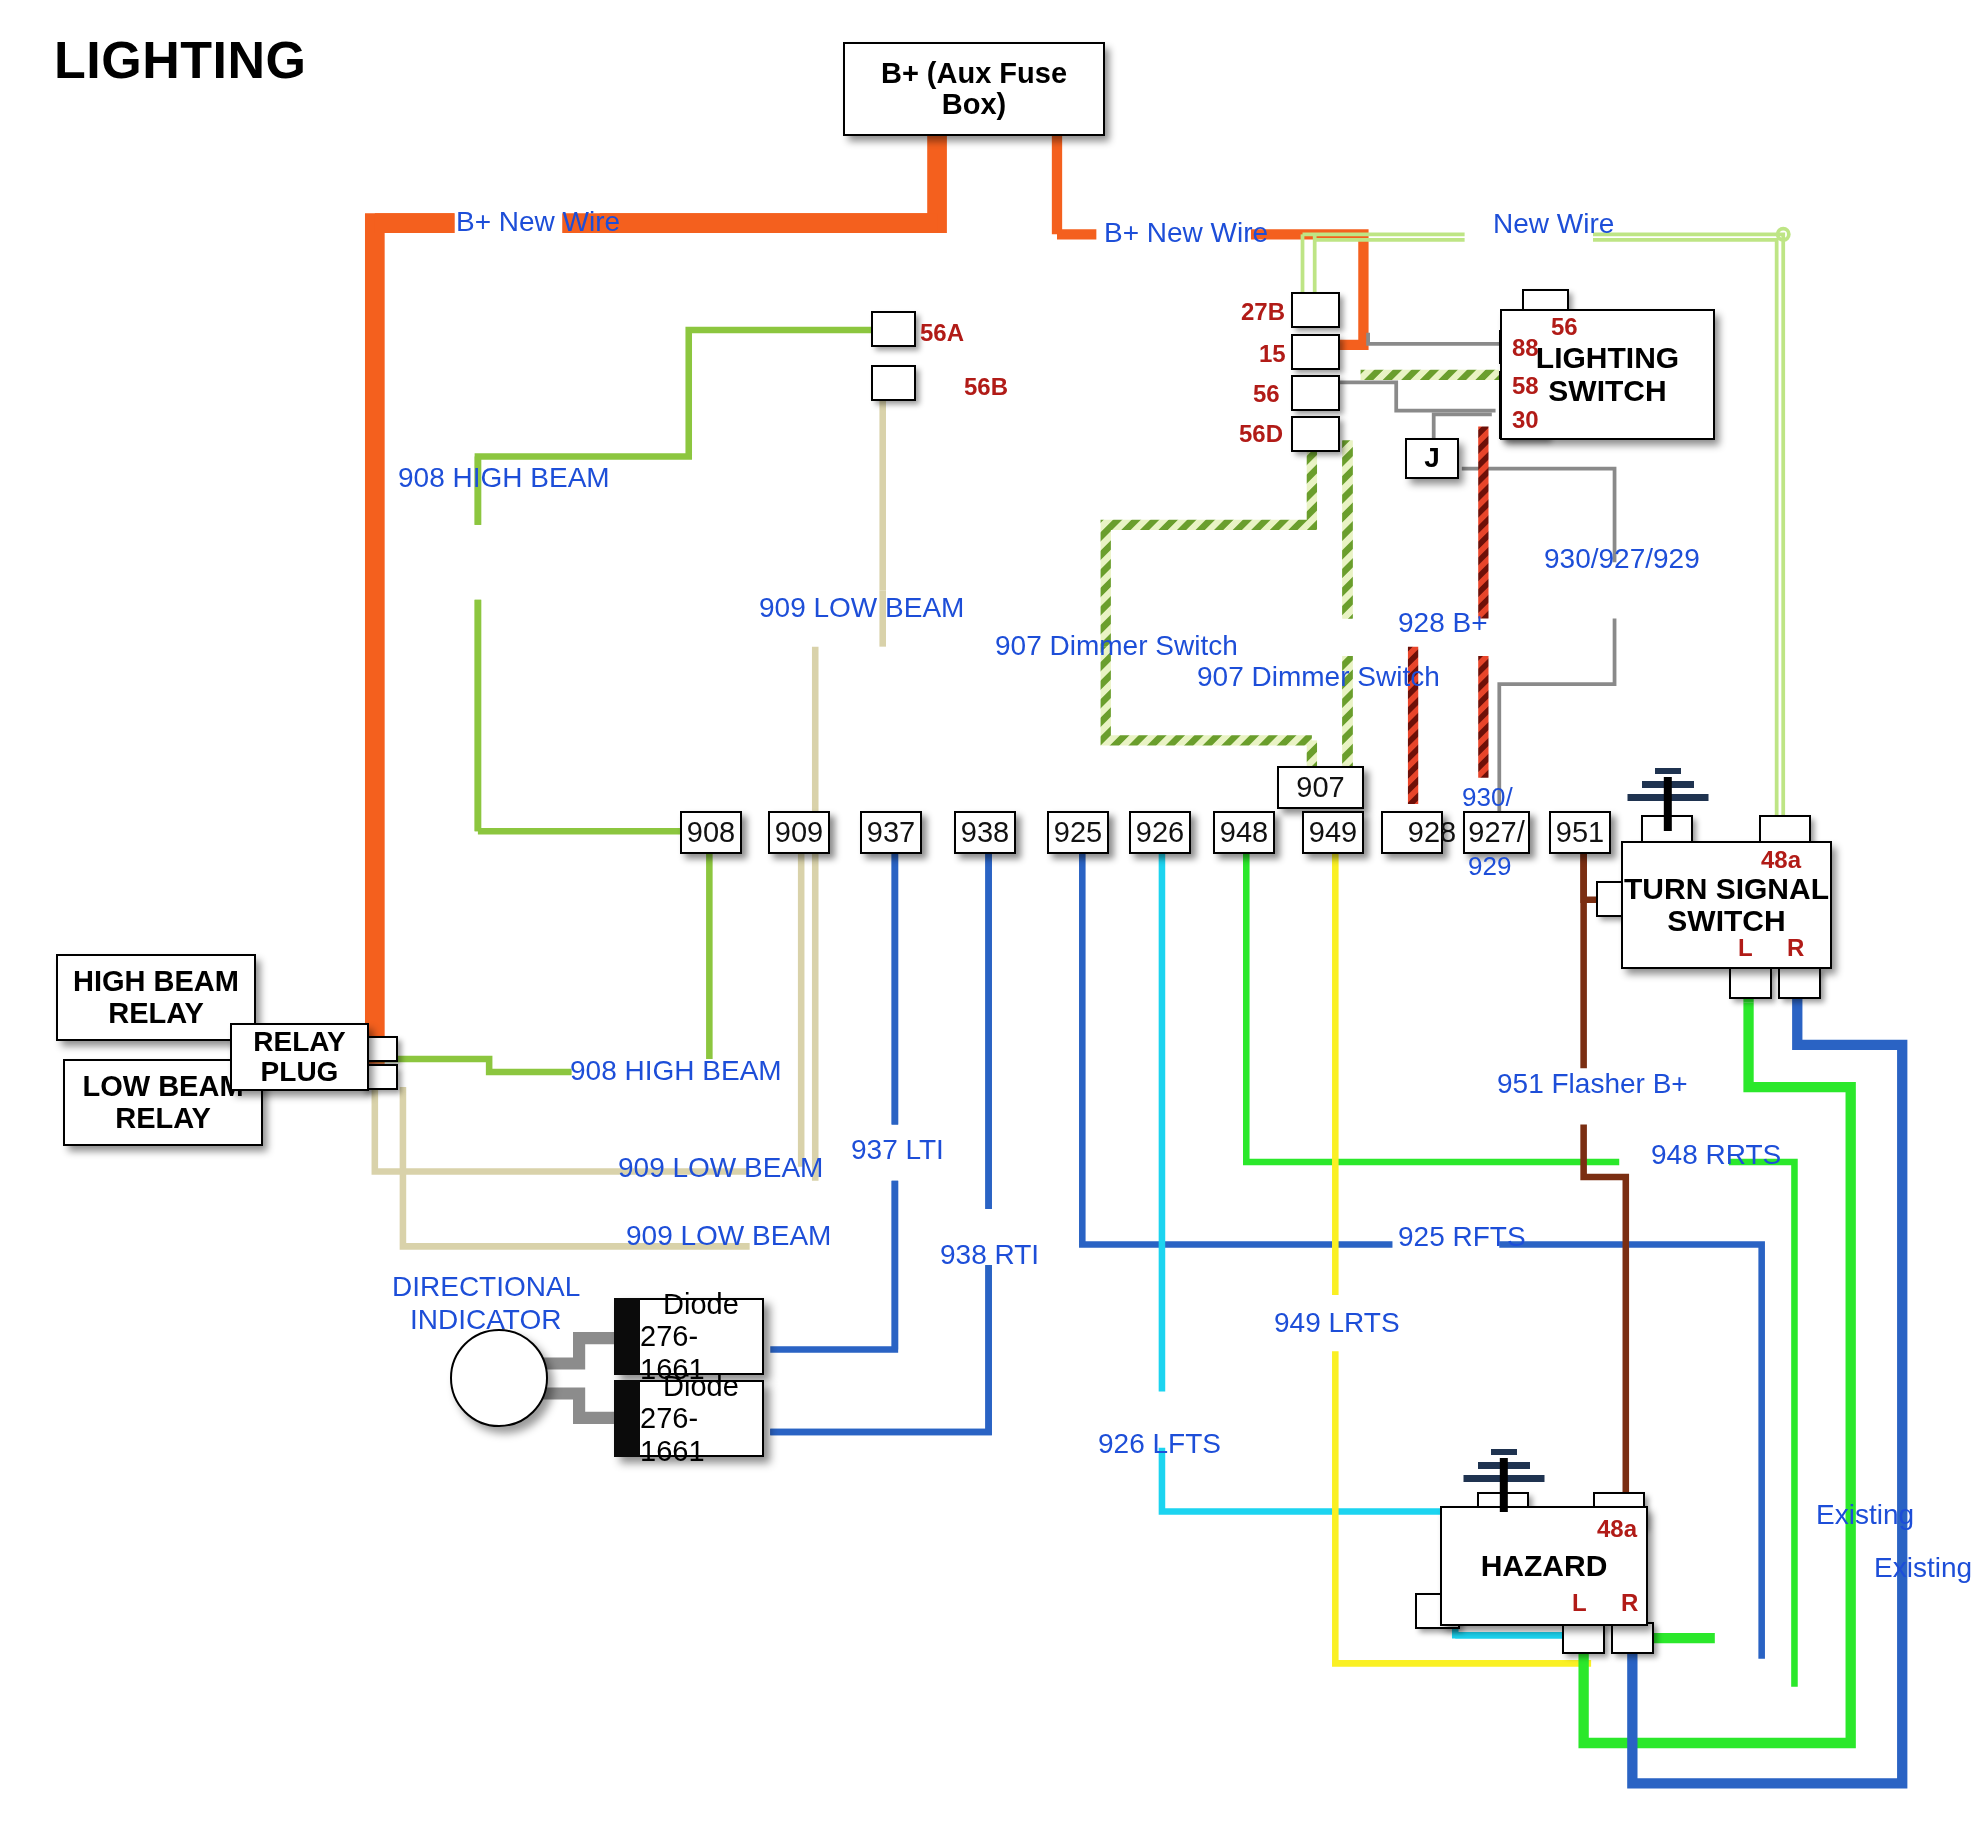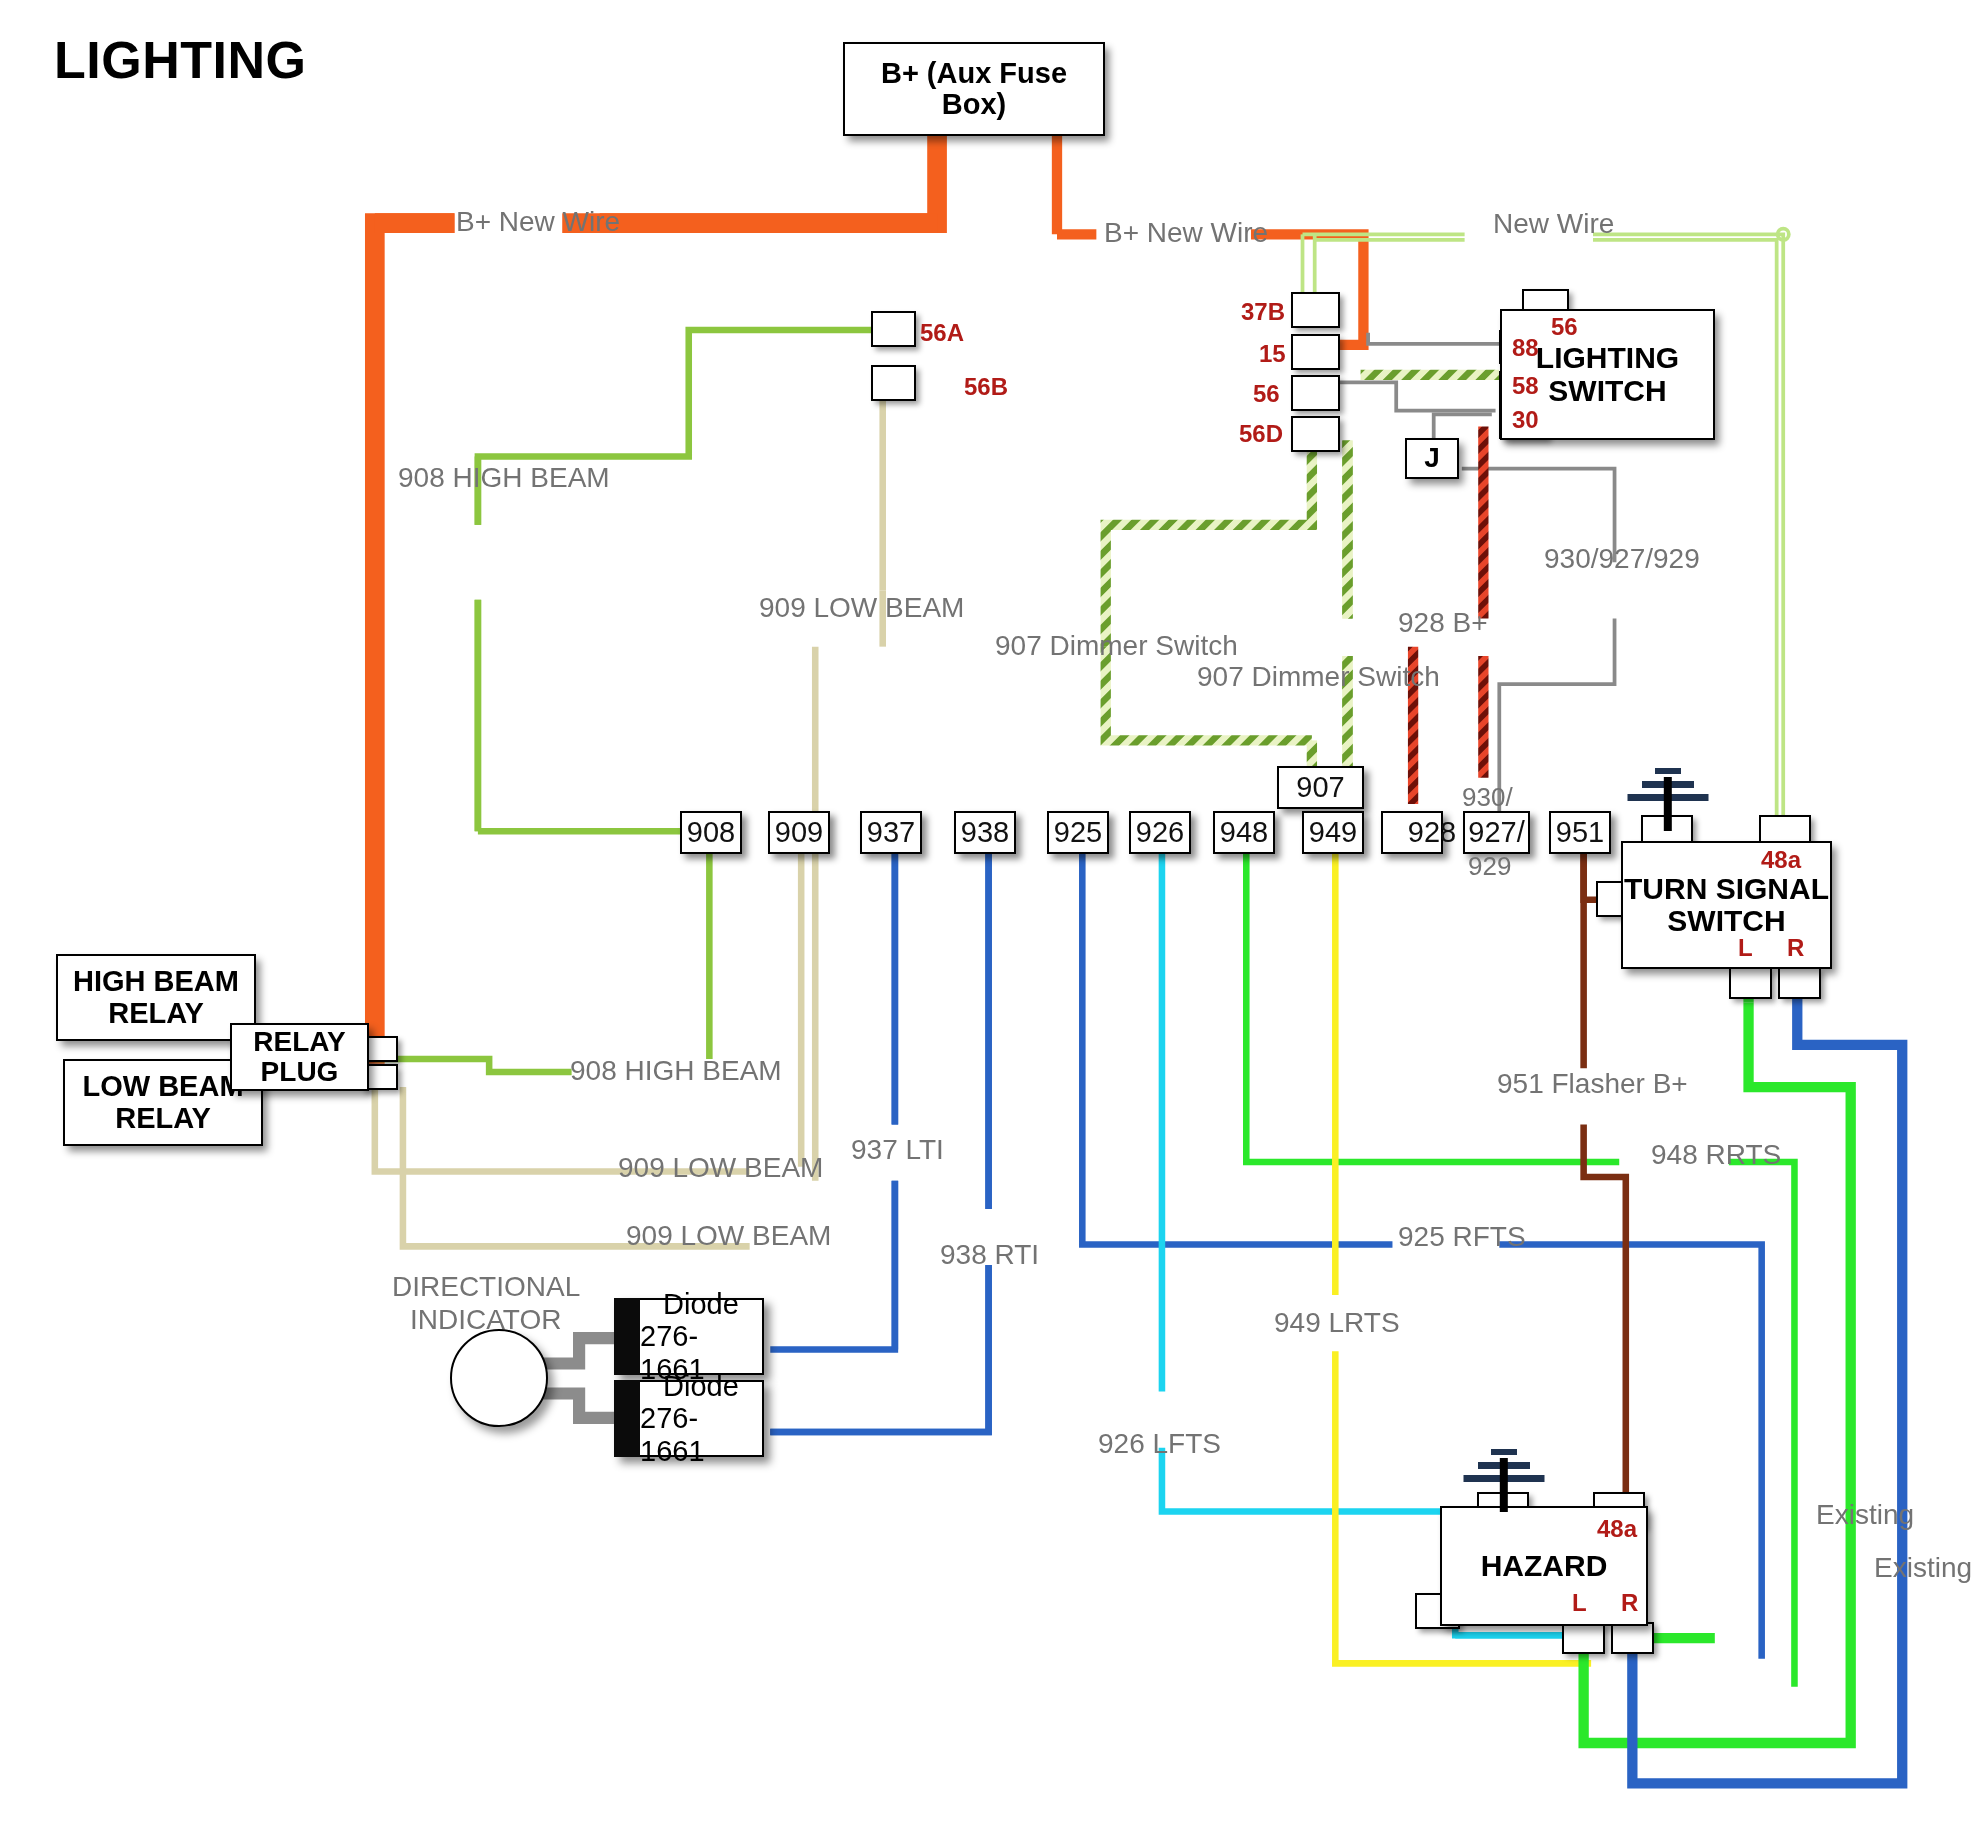--- a/index.html
+++ b/index.html
@@ -16,21 +16,21 @@
 
   .term{position:absolute;background:#fff;border:2.8px solid #000;
         box-shadow:3.7px 3.7px 5.6px rgba(0,0,0,0.4);z-index:5;box-sizing:border-box;}
 
   .conn{position:absolute;background:#fff;border:2.8px solid #000;
         box-shadow:4.7px 4.7px 6.6px rgba(0,0,0,0.45);
         display:flex;align-items:center;justify-content:center;
         font-size:29px;color:#111;z-index:7;box-sizing:border-box;}
 
   .pin{position:absolute;color:#b11b17;font-weight:bold;font-size:24px;z-index:8;white-space:nowrap;}
-  .lbl{position:absolute;color:#737373;font-size:28px;white-space:nowrap;z-index:9;}
+  .lbl{position:absolute;color:#1d4ed8;font-size:28px;white-space:nowrap;z-index:9;}
 
   #title{position:absolute;left:54px;top:30px;font-size:52px;font-weight:bold;letter-spacing:0.5px;color:#000;z-index:10;}
 
   .diode{position:absolute;z-index:6;box-shadow:5.6px 5.6px 8.4px rgba(0,0,0,0.45);}
   .diode .band{position:absolute;left:0;top:0;width:26px;height:100%;background:#0b0b0b;}
   .diode .body{position:absolute;left:26px;top:0;right:0;height:100%;background:#fff;border:2.8px solid #000;border-left:none;
         display:flex;flex-direction:column;align-items:center;justify-content:center;font-size:29px;line-height:1.12;box-sizing:border-box;}
 
   .bulb{position:absolute;border:2.8px solid #000;border-radius:50%;background:#fff;
         box-shadow:5.6px 6.6px 8.4px rgba(0,0,0,0.4);z-index:6;}
@@ -229,21 +229,21 @@
 
   <div class="term" style="left:871px;top:311px;width:45px;height:36px;"></div>
   <div class="term" style="left:871px;top:365px;width:45px;height:36px;"></div>
   <div class="term" style="left:1291px;top:292px;width:49px;height:36px;"></div>
   <div class="term" style="left:1291px;top:334px;width:49px;height:36px;"></div>
   <div class="term" style="left:1291px;top:375px;width:49px;height:36px;"></div>
   <div class="term" style="left:1291px;top:416px;width:49px;height:36px;"></div>
 
   <div class="pin" style="left:920px;top:319px;">56A</div>
   <div class="pin" style="left:920px;top:373px;margin-left:44px;">56B</div>
-  <div class="pin" style="left:1241px;top:298px;">37B</div>
+  <div class="pin" style="left:1241px;top:298px;">27B</div>
   <div class="pin" style="left:1259px;top:340px;">15</div>
   <div class="pin" style="left:1253px;top:380px;">56</div>
   <div class="pin" style="left:1239px;top:420px;">56D</div>
 
   <div class="term" style="left:1522px;top:289px;width:47px;height:32px;"></div>
   <div class="term" style="left:1499px;top:330px;width:49px;height:34px;"></div>
   <div class="term" style="left:1499px;top:371px;width:49px;height:34px;"></div>
   <div class="term" style="left:1499px;top:405px;width:49px;height:34px;"></div>
 
   <div class="box" style="left:1500px;top:309px;width:215px;height:131px;">

